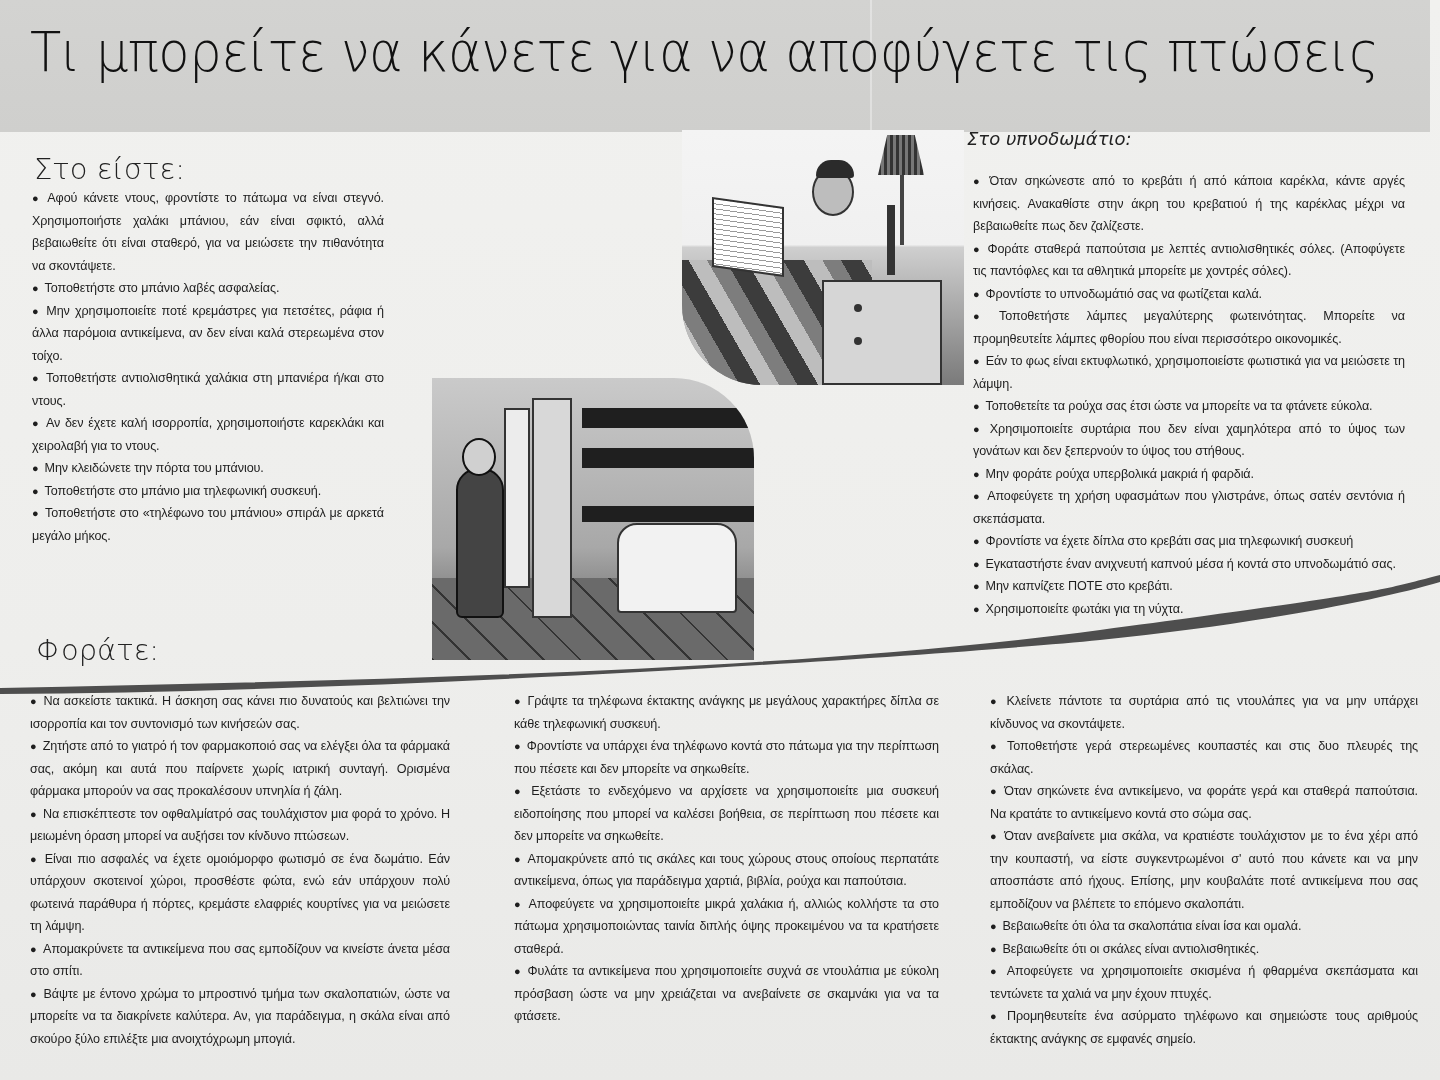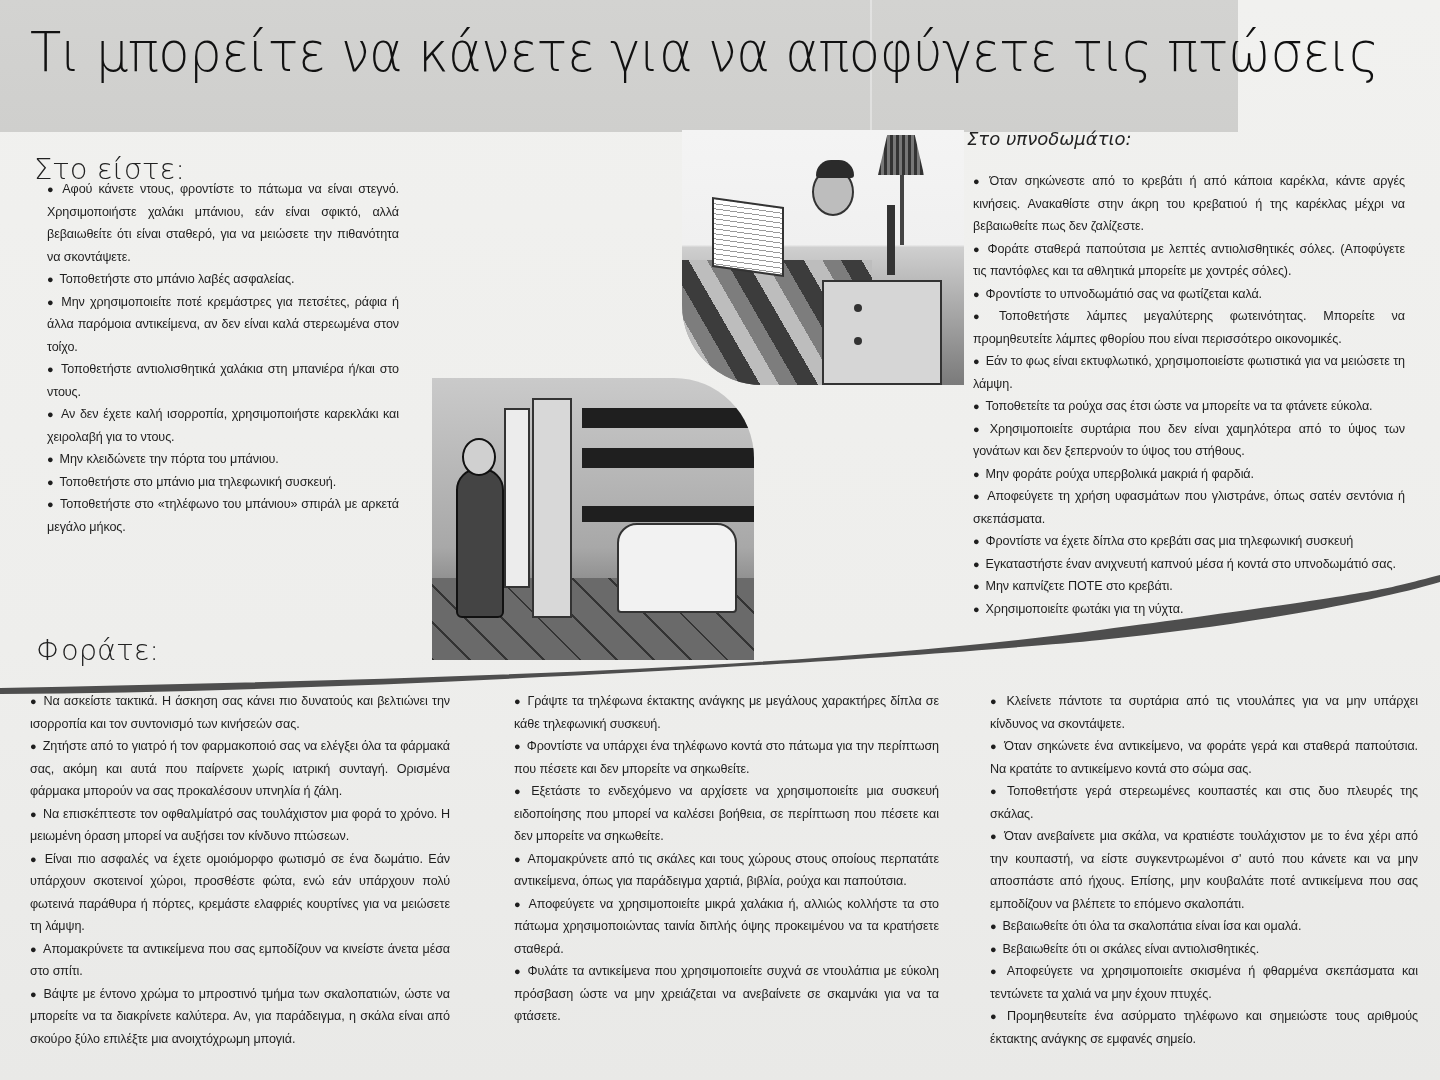--- a/index.html
+++ b/index.html
@@ -8,21 +8,21 @@
     background: #efefed;
     font-family: "Liberation Sans", "DejaVu Sans", sans-serif;
     color: #1c1c1c;
     position: relative;
   }
   .page {
     position: absolute; left: 0; top: 0; width: 1440px; height: 1080px;
     background: linear-gradient(180deg, #f1f1ef 0%, #eeeeec 60%, #e9e9e7 100%);
   }
   .title-band {
-    position: absolute; left: 0; top: 0; width: 1238px; height: 132px;
+    position: absolute; left: 0; top: 0; width: 1430px; height: 132px;
     background: linear-gradient(180deg, #d3d3d1 0%, #cfcfcd 100%);
   }
   .title-band .fold {
     position: absolute; left: 870px; top: 0; width: 2px; height: 132px;
     background: rgba(255,255,255,0.35);
   }
   .main-title {
     position: absolute; left: 30px; top: 20px;
     font-family: "DejaVu Sans", sans-serif;
     font-size: 55px; font-weight: 300; letter-spacing: -0.5px;
@@ -133,21 +133,21 @@
 <body>
 
 <div class="page">
 
   <div class="title-band">
     <div class="fold"></div>
     <h1 class="main-title">Τι μπορείτε να κάνετε για να αποφύγετε τις πτώσεις</h1>
   </div>
 
   <h2 class="section-heading" style="left:34px; top:152px; font-size:29px;">Στο είστε:</h2>
-  <ul class="bullets" style="left:32px; top:178px; width:352px;margin-left:15px;">
+  <ul class="bullets" style="left:32px; top:187px; width:352px;">
     <li><span class="dot">●</span><span>Αφού κάνετε ντους, φροντίστε το πάτωμα να είναι στεγνό. Χρησιμοποιήστε χαλάκι μπάνιου, εάν είναι σφικτό, αλλά βεβαιωθείτε ότι είναι σταθερό, για να μειώσετε την πιθανότητα να σκοντάψετε.</span></li>
     <li><span class="dot">●</span><span>Τοποθετήστε στο μπάνιο λαβές ασφαλείας.</span></li>
     <li><span class="dot">●</span><span>Μην χρησιμοποιείτε ποτέ κρεμάστρες για πετσέτες, ράφια ή άλλα παρόμοια αντικείμενα, αν δεν είναι καλά στερεωμένα στον τοίχο.</span></li>
     <li><span class="dot">●</span><span>Τοποθετήστε αντιολισθητικά χαλάκια στη μπανιέρα ή/και στο ντους.</span></li>
     <li><span class="dot">●</span><span>Αν δεν έχετε καλή ισορροπία, χρησιμοποιήστε καρεκλάκι και χειρολαβή για το ντους.</span></li>
     <li><span class="dot">●</span><span>Μην κλειδώνετε την πόρτα του μπάνιου.</span></li>
     <li><span class="dot">●</span><span>Τοποθετήστε στο μπάνιο μια τηλεφωνική συσκευή.</span></li>
     <li><span class="dot">●</span><span>Τοποθετήστε στο «τηλέφωνο του μπάνιου» σπιράλ με αρκετά μεγάλο μήκος.</span></li>
   </ul>
 
@@ -210,22 +210,22 @@
     <li><span class="dot">●</span><span>Γράψτε τα τηλέφωνα έκτακτης ανάγκης με μεγάλους χαρακτήρες δίπλα σε κάθε τηλεφωνική συσκευή.</span></li>
     <li><span class="dot">●</span><span>Φροντίστε να υπάρχει ένα τηλέφωνο κοντά στο πάτωμα για την περίπτωση που πέσετε και δεν μπορείτε να σηκωθείτε.</span></li>
     <li><span class="dot">●</span><span>Εξετάστε το ενδεχόμενο να αρχίσετε να χρησιμοποιείτε μια συσκευή ειδοποίησης που μπορεί να καλέσει βοήθεια, σε περίπτωση που πέσετε και δεν μπορείτε να σηκωθείτε.</span></li>
     <li><span class="dot">●</span><span>Απομακρύνετε από τις σκάλες και τους χώρους στους οποίους περπατάτε αντικείμενα, όπως για παράδειγμα χαρτιά, βιβλία, ρούχα και παπούτσια.</span></li>
     <li><span class="dot">●</span><span>Αποφεύγετε να χρησιμοποιείτε μικρά χαλάκια ή, αλλιώς κολλήστε τα στο πάτωμα χρησιμοποιώντας ταινία διπλής όψης προκειμένου να τα κρατήσετε σταθερά.</span></li>
     <li><span class="dot">●</span><span>Φυλάτε τα αντικείμενα που χρησιμοποιείτε συχνά σε ντουλάπια με εύκολη πρόσβαση ώστε να μην χρειάζεται να ανεβαίνετε σε σκαμνάκι για να τα φτάσετε.</span></li>
   </ul>
 
   <ul class="bullets" style="left:990px; top:690px; width:428px;">
     <li><span class="dot">●</span><span>Κλείνετε πάντοτε τα συρτάρια από τις ντουλάπες για να μην υπάρχει κίνδυνος να σκοντάψετε.</span></li>
+    <li><span class="dot">●</span><span>Τοποθετήστε γερά στερεωμένες κουπαστές και στις δυο πλευρές της σκάλας.</span></li>
     <li><span class="dot">●</span><span>Όταν σηκώνετε ένα αντικείμενο, να φοράτε γερά και σταθερά παπούτσια. Να κρατάτε το αντικείμενο κοντά στο σώμα σας.</span></li>
-    <li><span class="dot">●</span><span>Τοποθετήστε γερά στερεωμένες κουπαστές και στις δυο πλευρές της σκάλας.</span></li>
     <li><span class="dot">●</span><span>Όταν ανεβαίνετε μια σκάλα, να κρατιέστε τουλάχιστον με το ένα χέρι από την κουπαστή, να είστε συγκεντρωμένοι σ' αυτό που κάνετε και να μην αποσπάστε από ήχους. Επίσης, μην κουβαλάτε ποτέ αντικείμενα που σας εμποδίζουν να βλέπετε το επόμενο σκαλοπάτι.</span></li>
     <li><span class="dot">●</span><span>Βεβαιωθείτε ότι όλα τα σκαλοπάτια είναι ίσα και ομαλά.</span></li>
     <li><span class="dot">●</span><span>Βεβαιωθείτε ότι οι σκάλες είναι αντιολισθητικές.</span></li>
     <li><span class="dot">●</span><span>Αποφεύγετε να χρησιμοποιείτε σκισμένα ή φθαρμένα σκεπάσματα και τεντώνετε τα χαλιά να μην έχουν πτυχές.</span></li>
     <li><span class="dot">●</span><span>Προμηθευτείτε ένα ασύρματο τηλέφωνο και σημειώστε τους αριθμούς έκτακτης ανάγκης σε εμφανές σημείο.</span></li>
   </ul>
 
 </div>
 
 </body></html>

